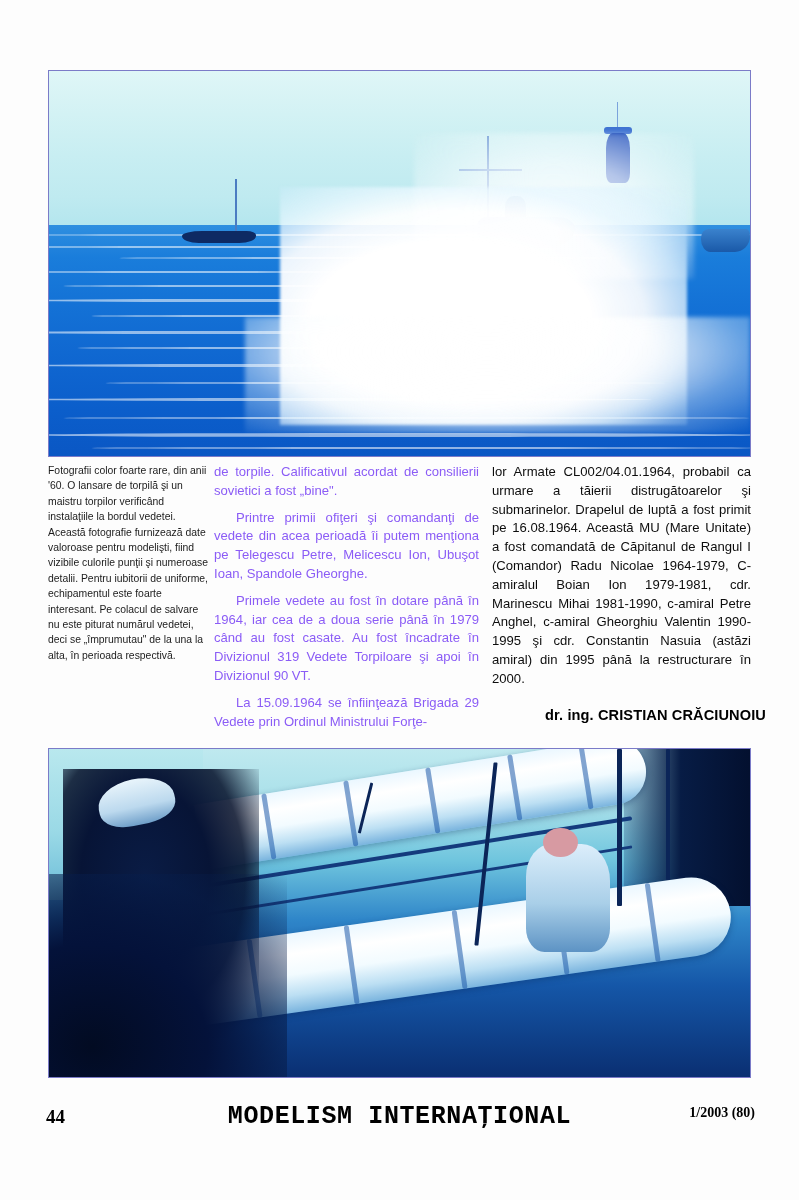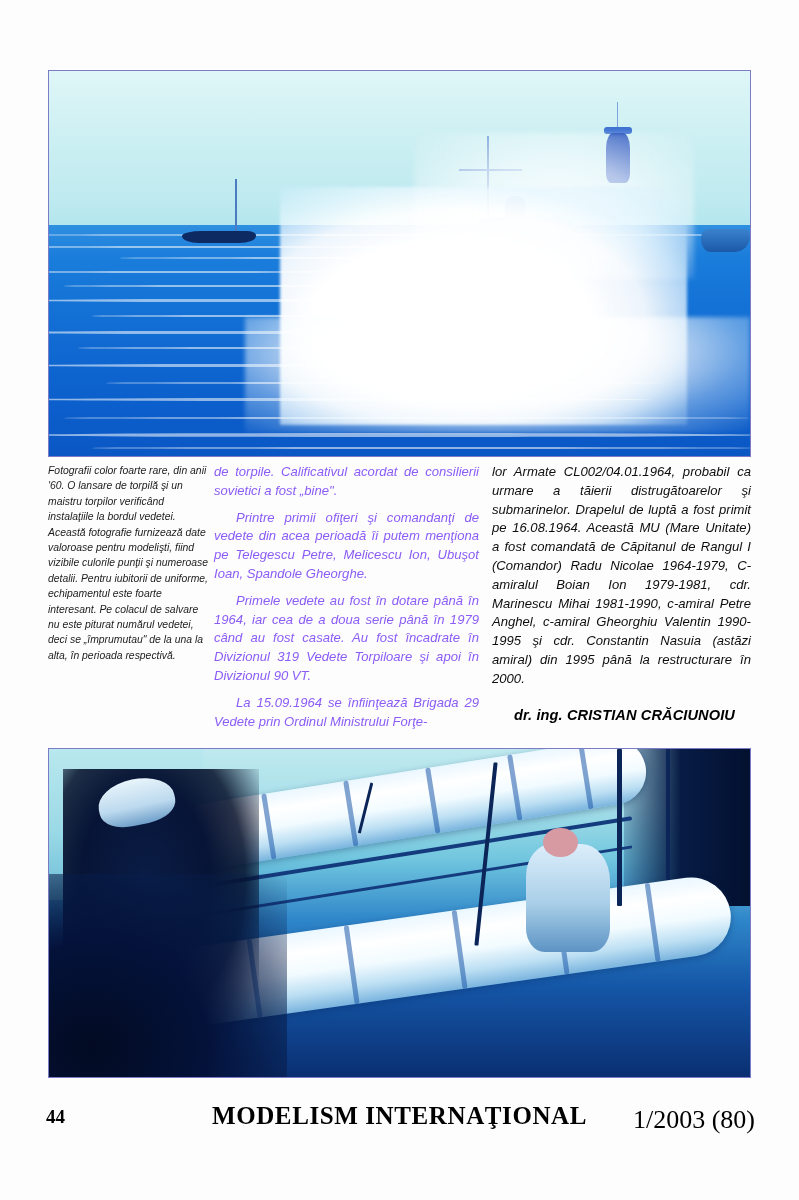--- a/index.html
+++ b/index.html
@@ -292,21 +292,20 @@
     border-radius: 1px;
   }
 
   
   #text-block {
     position: absolute;
     left: 48px;
     top: 463px;
     width: 703px;
     height: 272px;
-    font-style: italic;
   }
   .col {
     position: absolute;
     top: 0;
     box-sizing: border-box;
   }
   #col-caption {
     left: 0;
     width: 160px;
     font-size: 10.4px;
@@ -329,21 +328,21 @@
     line-height: 18.8px;
     text-align: justify;
     color: #0d0d0d;
   }
   .para { margin: 0; }
   .para.indent { text-indent: 22px; }
   .col p + p { margin-top: 8px; }
 
   #byline {
     position: absolute;
-    left: 428px;
+    left: 459px;
     top: 244px;
     width: 259px;
     text-align: right;
     font-size: 14.6px;
     font-weight: bold;
     letter-spacing: 0.1px;
     color: #000;
     white-space: nowrap;
   }
 
@@ -363,33 +362,33 @@
     font-size: 19px;
     font-weight: bold;
     color: #000;
   }
   #footer-title {
     position: absolute;
     left: 0;
     top: 2px;
     width: 799px;
     text-align: center;
-    font-family: Liberation Serif, serif;
+    font-family: Liberation Mono, monospace;
     font-size: 25px;
     font-weight: bold;
     letter-spacing: 0.6px;
     color: #000;
   }
   #footer-issue {
     position: absolute;
     right: 44px;
     top: 5px;
     font-family: "Liberation Serif", serif;
-    font-size: 26px;
-    font-weight: normal;
+    font-size: 14px;
+    font-weight: bold;
     color: #000;
     text-align: right;
   }
 </style>
 </head>
 <body>
 
 <div class="page">
 
   <div class="photo" id="photo-top">

